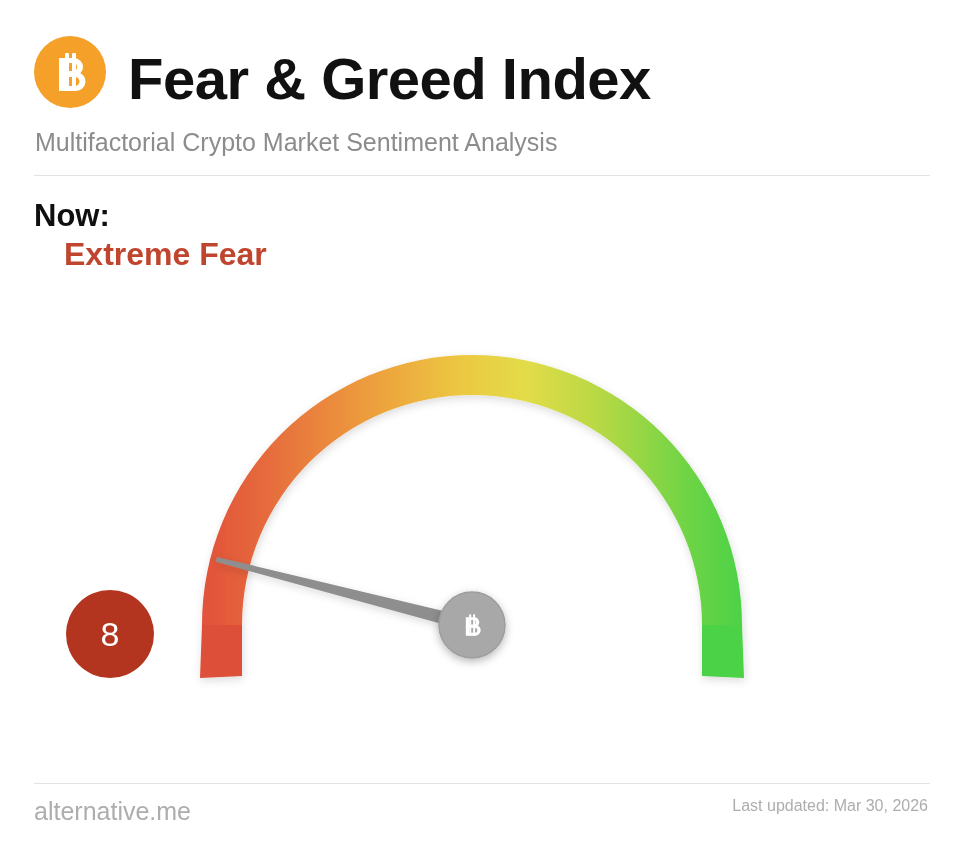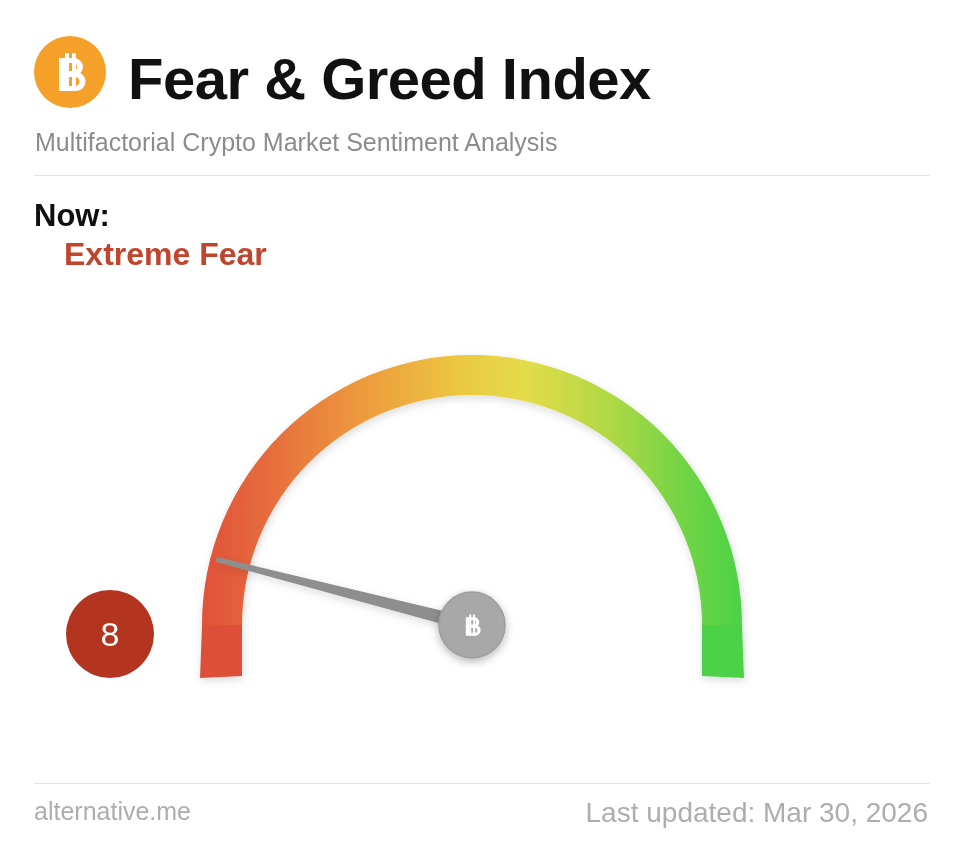--- a/index.html
+++ b/index.html
@@ -135,21 +135,21 @@
     width: 900px;
     display: flex;
     justify-content: space-between;
     align-items: flex-start;
   }
   #footer-source {
     font-size: 25px;
     color: #adadad;
   }
   #footer-updated {
-    font-size: 28px;
+    font-size: 16px;
     color: #adadad;
     padding-right: 6px;
   }
 </style>
 </head>
 <body>
 
 <div id="card">
 
   <div id="header">

